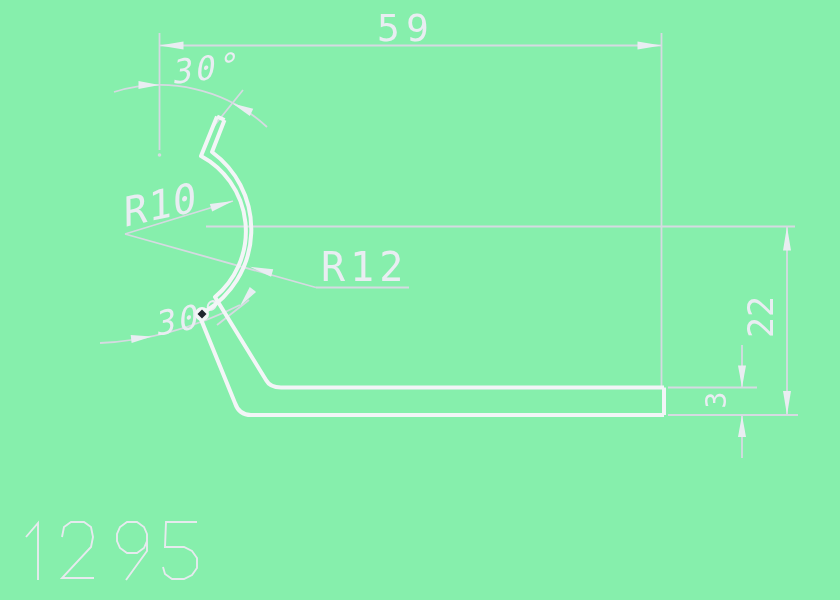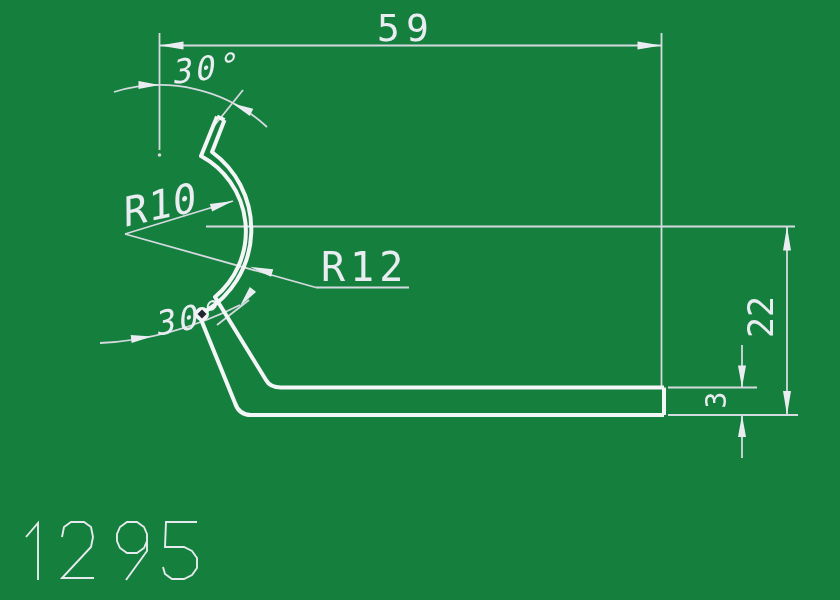--- a/index.html
+++ b/index.html
@@ -1,21 +1,21 @@
 <!DOCTYPE html>
 <html><head>
 <meta charset="utf-8">
 <style>
   html,body{margin:0;padding:0;}
   body{
     width:840px;height:600px;overflow:hidden;
     background:#20252e;
     font-family:"DejaVu Sans Mono", monospace;
   }
-  #stage{position:relative;width:840px;height:600px;background:#15803d;}
+  #stage{position:relative;width:840px;height:600px;background:#86efac;}
   svg{display:block;}
   .dimtext{
     fill:#e9edf2;
     font-family:"DejaVu Sans Mono", monospace;
   }
 </style>
 </head>
 <body>
 
 <div id="stage">

